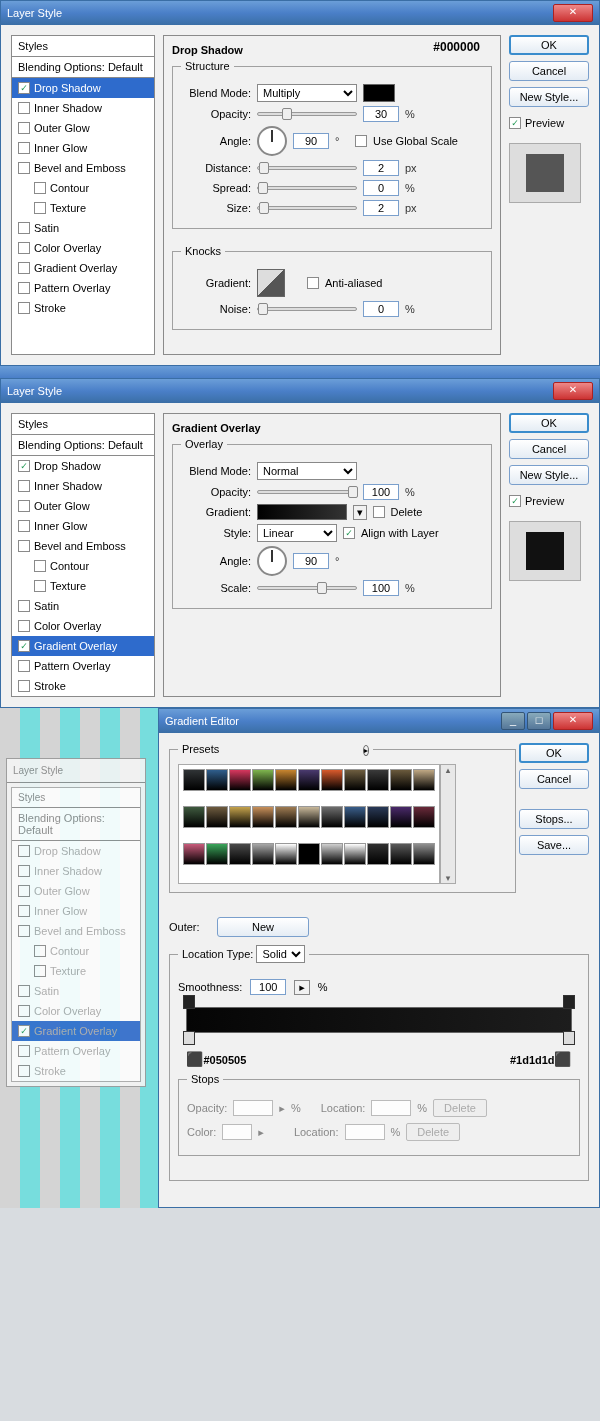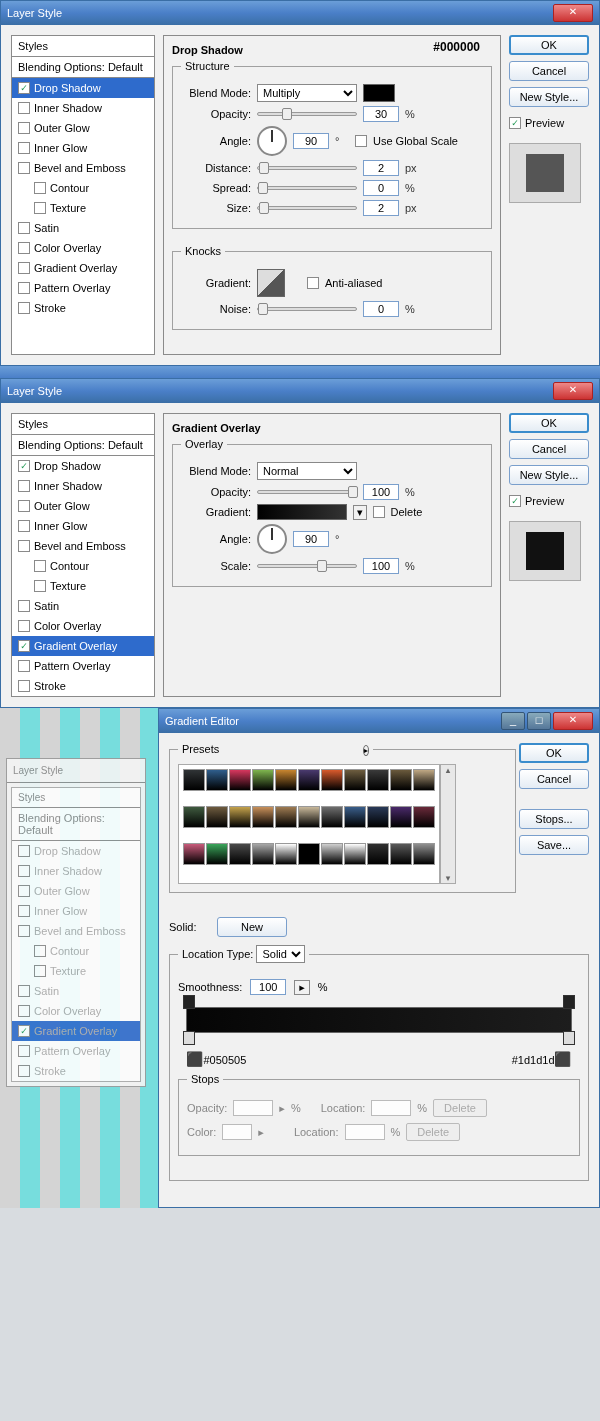--- a/index.html
+++ b/index.html
@@ -48,21 +48,21 @@
 .action-col{display:flex;flex-direction:column;gap:6px;width:70px}
 .grad-bar{height:26px;border:1px solid #666;background:linear-gradient(90deg,#050505,#1d1d1d);margin:12px 8px 4px 8px;position:relative}
 .stop-ptr{position:absolute;width:12px;height:14px;bottom:-13px;border:1px solid #333;background:#ddd}
 .op-ptr{position:absolute;width:12px;height:14px;top:-13px;border:1px solid #333;background:#222}
 .stops-row{display:flex;align-items:center;gap:6px;margin:6px 0;color:#888}
 .stops-row input{width:40px;border:1px solid #bbb;padding:1px;background:#fdfdfd;color:#aaa}
 .dis-btn{border:1px solid #bbb;color:#aaa;padding:2px 10px;background:#eee;border-radius:2px}
 .ge-row{display:flex;align-items:center;gap:8px;margin:8px 0}
 input.txt{border:1px solid #7a9fcc;padding:2px 4px;font-size:11px;background:#fff}
 .bottom-row{display:flex;gap:0}
-.colorhex{font-weight:normal;font-size:14px;margin-top:4px}
+.colorhex{font-weight:bold;font-size:14px;margin-top:4px}
 .scrollbar{width:16px;border:1px solid #aaa;background:#e8e8e8;height:120px;display:flex;flex-direction:column;justify-content:space-between;align-items:center}
 .scrollbar span{font-size:9px;color:#666;cursor:pointer}
 .presets-opt{width:14px;height:14px;border:1px solid #666;border-radius:50%;text-align:center;font-size:8px;line-height:11px;cursor:pointer}
 </style>
 </head>
 <body>
 
 <div class="window" style="width:600px">
  <div class="titlebar">
   <span>Layer Style</span>
@@ -285,20 +285,26 @@
             </div>
      <input class="numfield" value="100" style="">
      <span class="unit">%</span>
     </div>
     <div class="row">
      <span class="row-label">Gradient:</span>
      <span class="grad-swatch"></span>
      <span style="border:1px solid #888;padding:0 3px;cursor:pointer">▾</span>
      <span class="cb"></span>
      <span>Delete</span>
+    </div>
+    <div class="row">
+     <span class="row-label">Style:</span>
+     <select style="width:80px"><option>Linear</option></select>
+     <span class="cb on"></span>
+     <span>Align with Layer</span>
     </div>
     <div class="row">
      <span class="row-label">Angle:</span>
      <div class="angle-dial"></div>
      <input class="numfield" value="90" style="">
      <span class="unit">°</span>
     </div>
     <div class="row">
      <span class="row-label">Scale:</span>
      <div class="slider">
@@ -441,22 +447,22 @@
     </fieldset>
     <div class="action-col">
      <div class="btn-s primary">OK</div>
      <div class="btn-s">Cancel</div>
      <div style="height:8px"></div>
      <div class="btn-s">Stops...</div>
      <div class="btn-s">Save...</div>
     </div>
    </div>
    <div class="ge-row">
-    <span style="width:40px">Solid:</span>
-    <div class="btn-s" style="width:70px">New</div>
+    <span style="width:40px">Outer:</span>
+    <div class="btn-s" style="width:92px">New</div>
    </div>
    <fieldset>
     <legend><span>Location Type:</span> <select><option>Solid</option></select></legend>
     <div class="ge-row">
      <span>Smoothness:</span>
      <input class="numfield" value="100" style="">
      <span style="border:1px solid #888;padding:0 4px;cursor:pointer">▸</span>
      <span>%</span>
     </div>
     <div class="grad-bar">

